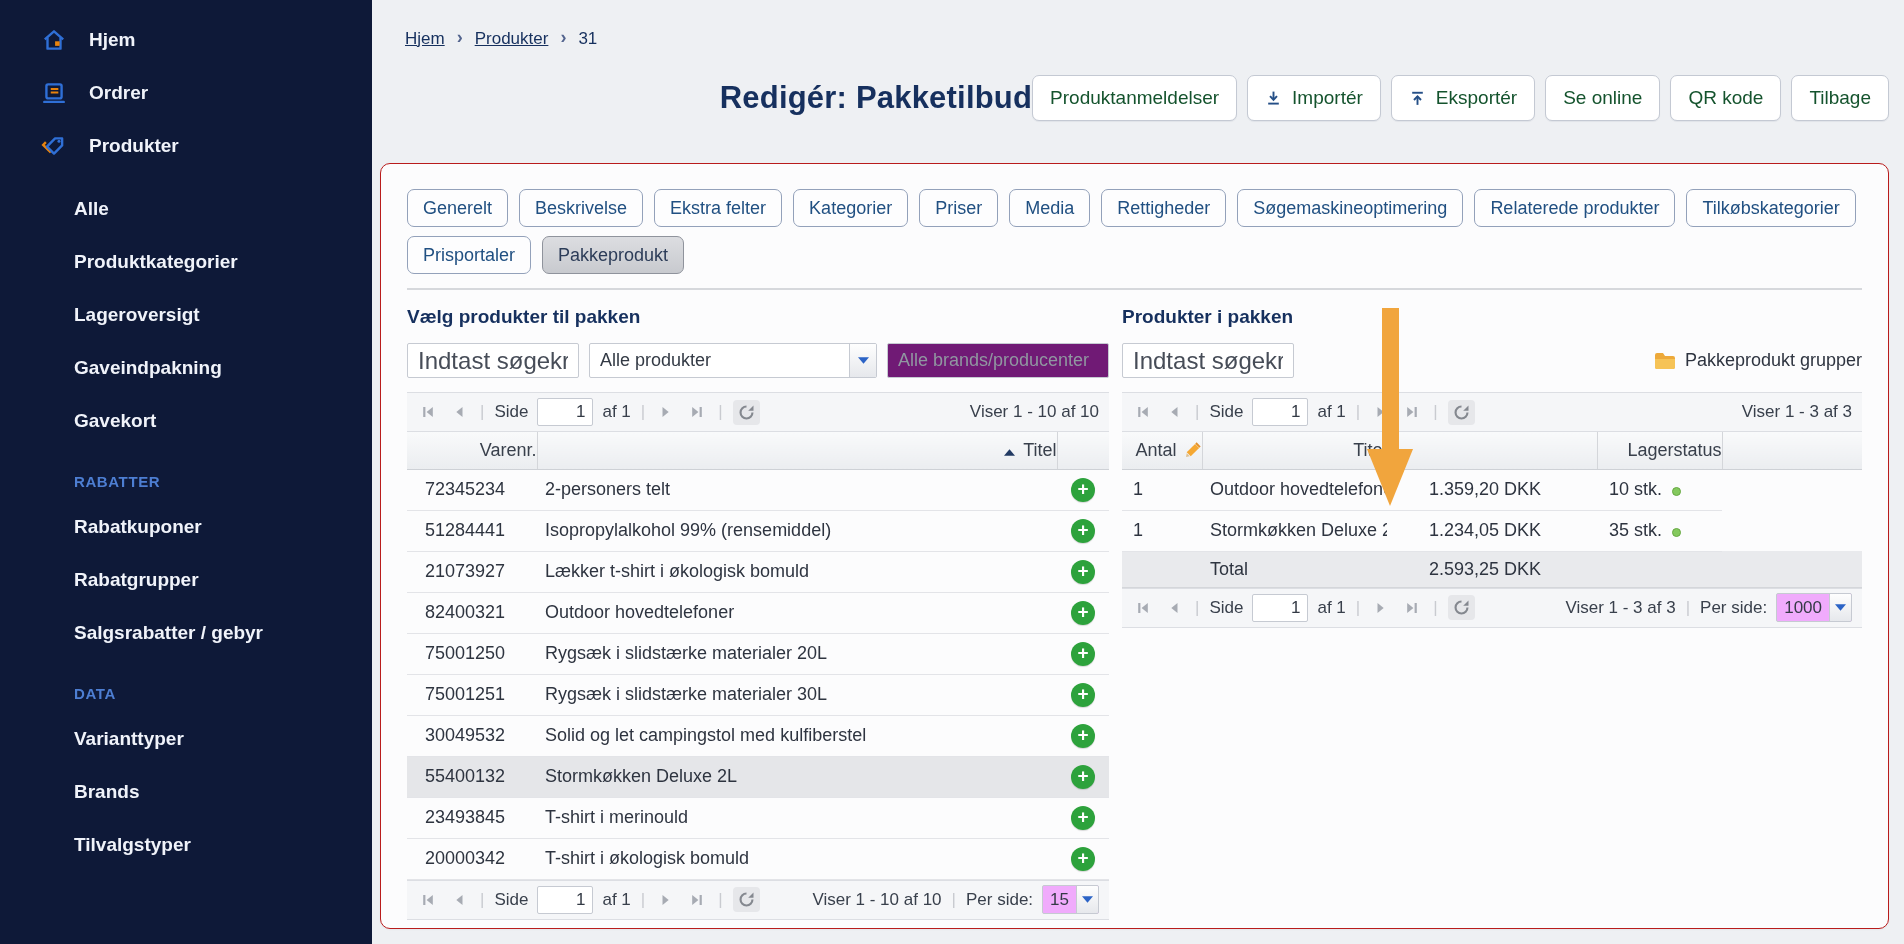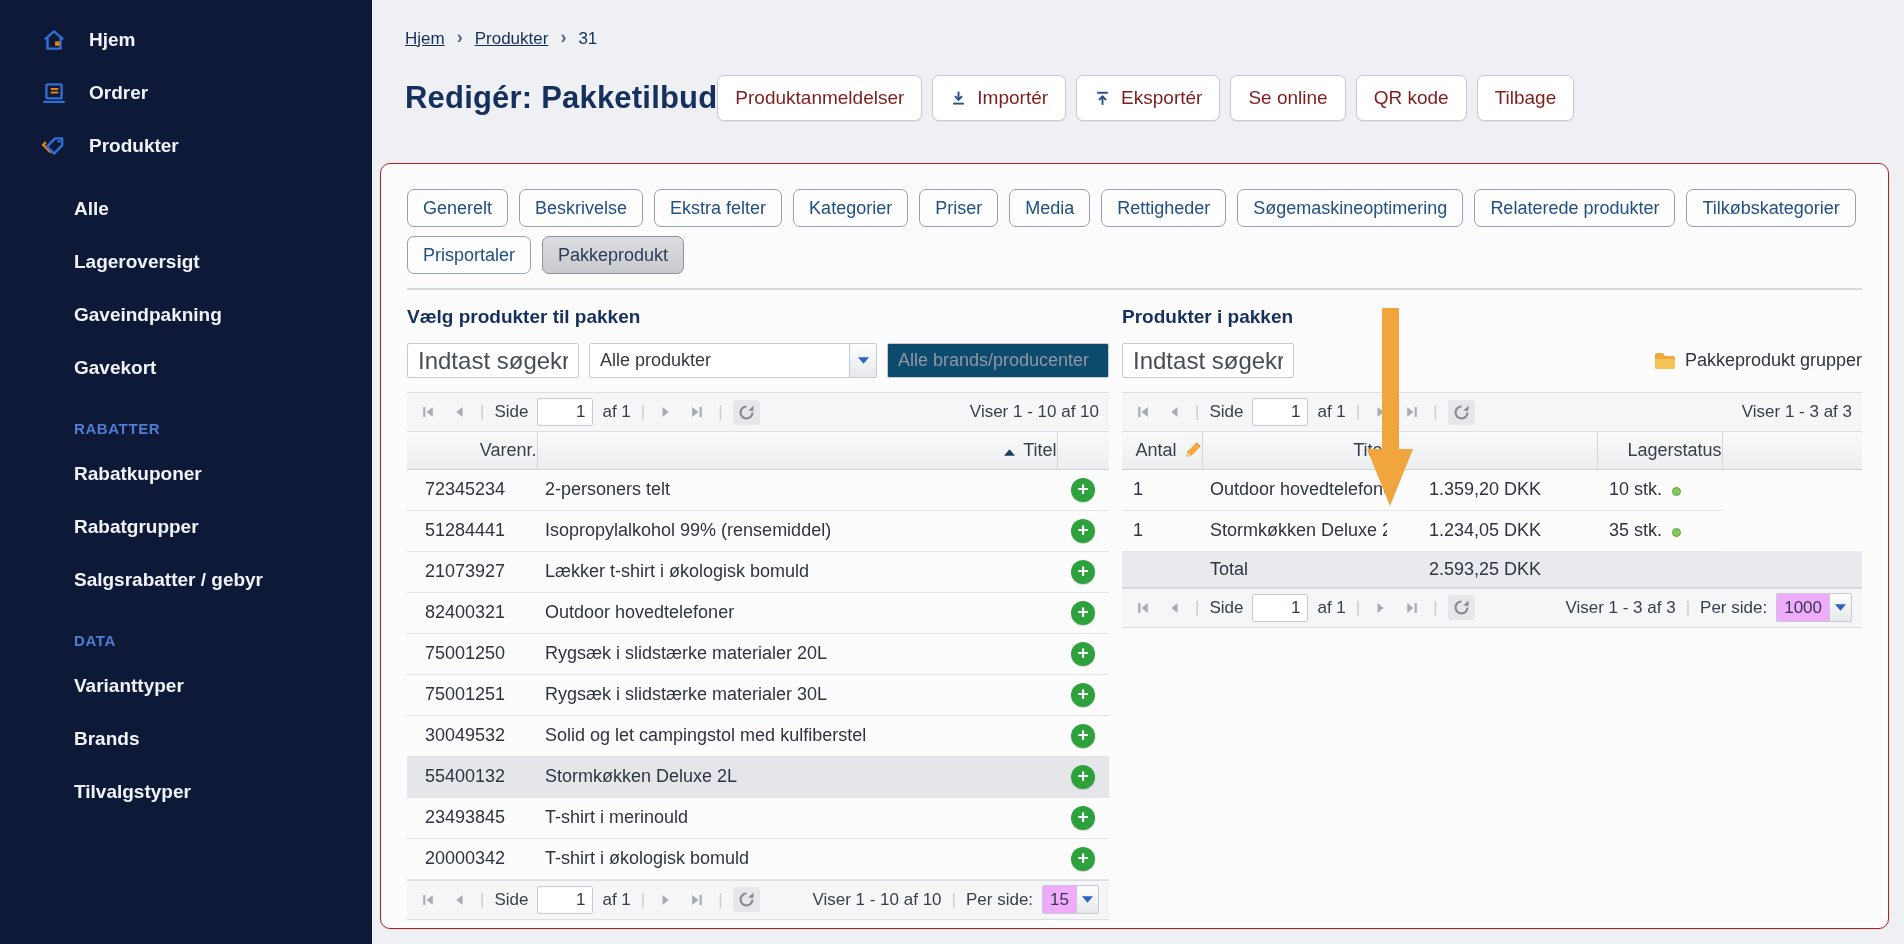--- a/index.html
+++ b/index.html
@@ -17,25 +17,25 @@
   .icn { display:inline-flex; align-items:center; justify-content:center; }
   .icn svg { display:block; }
 
   
   .main { flex:1; padding:28px 15px 0 8px; min-width:0; }
   .breadcrumb { margin-left:25px; display:flex; align-items:center; gap:12px; font-size:17px; }
   .crumb-link { color:#16305e; text-decoration:underline; cursor:pointer; }
   .crumb-current { color:#16305e; }
   .crumb-sep { color:#53648e; font-size:18px; font-weight:bold; transform:translateY(-1px); }
 
-  .header-row { margin-top:26px; display:flex; justify-content:flex-start; align-items:center; }
+  .header-row { margin-top:26px; display:flex; justify-content:flex-end; align-items:center; }
   h1 { margin-left:25px; font-size:31px; color:#16305e; letter-spacing:.2px; }
   .actions { display:flex; gap:10px; }
   .btn { height:46px; padding:0 17px; background:#fff; border:1px solid #c4c9d3; border-radius:7px;
-         color:#7f1d1d; font-size:19px; font-family:inherit; display:flex; align-items:center; gap:10px;
+         color:#14532d; font-size:19px; font-family:inherit; display:flex; align-items:center; gap:10px;
          box-shadow:0 1px 1px rgba(20,30,60,.06); cursor:pointer; white-space:nowrap; }
 
   
   .card { margin-top:42px; height:766px; background:#fcfcfd; border:1px solid #b91c1c; border-radius:10px;
           padding:25px 26px 24px; box-shadow:0 1px 2px rgba(20,30,60,.04); }
   .tabs { display:flex; flex-wrap:wrap; gap:11px; margin-bottom:9px; }
   .tab { height:38px; display:flex; align-items:center; padding:0 15px; border:1px solid #93a1ba;
          border-radius:7px; background:#fdfdfe; color:#215082; font-size:18px; cursor:pointer; white-space:nowrap; }
   .tab.active { background:linear-gradient(#dcdde1,#c8cacf); border-color:#8f939c; color:#2c3c58; }
   .divider { border-top:2px solid #d6d8dc; margin:14px 0 16px; }
@@ -47,21 +47,21 @@
 
   .filter-row { display:flex; gap:10px; margin-bottom:14px; align-items:center; }
   .text-input { height:35px; width:172px; border:1px solid #c6cad2; border-radius:2px; padding:0 10px;
                 font-size:24px; font-family:inherit; color:#3a4048; background:#fff; }
   .text-input::placeholder { color:#474d58; opacity:1; }
   .combo { height:35px; border:1px solid #c6cad2; border-radius:2px; background:#fff; display:flex;
            align-items:stretch; width:288px; overflow:hidden; cursor:pointer; }
   .combo .val { flex:1; display:flex; align-items:center; padding:0 10px; font-size:18px; color:#333a45; white-space:nowrap; }
   .combo .trigger { width:27px; border-left:1px solid #c6cad2; background:linear-gradient(#fefefe,#e6e8ec);
            display:flex; align-items:center; justify-content:center; }
-  .combo-brands { flex:1; background:#0c4a6e; }
+  .combo-brands { flex:1; background:#701a75; }
   .combo-brands .val { color:#9097a1; }
   .groups-link { margin-left:auto; display:flex; align-items:center; gap:9px; font-size:18px; color:#2e3440; cursor:pointer; white-space:nowrap; }
 
   
   .toolbar { height:40px; background:#f5f6f8; border-top:1px solid #dcdee3; border-bottom:1px solid #dcdee3;
              display:flex; align-items:center; gap:9px; padding:0 10px; font-size:17px; color:#39404c; }
   .pbtn { width:22px; height:22px; display:inline-flex; align-items:center; justify-content:center; cursor:pointer; }
   .pbtn.refresh { width:27px; height:25px; background:#e6e7ea; border-radius:4px; }
   .psep { color:#c9cbd0; padding:0 1px; }
   .plabel { white-space:nowrap; }
@@ -144,20 +144,21 @@
             <path d="M4.5 8.5 2 11l7 7" stroke="#e8830d" stroke-width="2.2"></path>
             <path d="M5.5 12.5 13 5h6.5v6.5L12 19z" stroke="#2f6fd6" stroke-width="2.2" stroke-linejoin="round"></path>
             <circle cx="16.6" cy="7.6" r="1.4" fill="#2f6fd6"></circle>
           </svg>
         </span>
         <span>Produkter</span>
       </div>
     </div>
   <div class="side-sub" id="side-sub">
       <div class="side-item sub">Alle</div>
+      <div class="side-item sub">Produktkategorier</div>
       <div class="side-item sub">Lageroversigt</div>
       <div class="side-item sub">Gaveindpakning</div>
       <div class="side-item sub">Gavekort</div>
     </div>
   <div id="side-sections">
       <div class="side-section-title">RABATTER</div>
       <div class="side-item sub">Rabatkuponer</div>
       <div class="side-item sub">Rabatgrupper</div>
       <div class="side-item sub">Salgsrabatter / gebyr</div>
       <div class="side-section-title">DATA</div>

